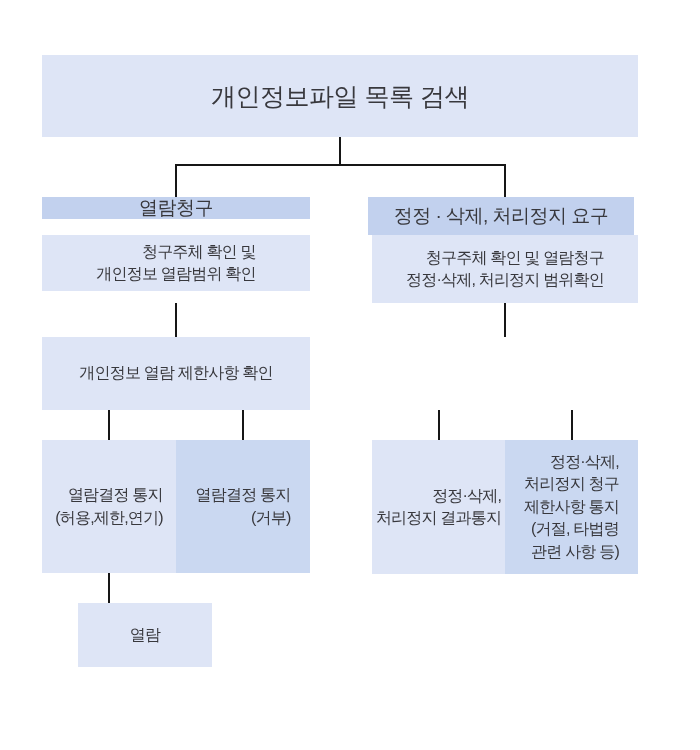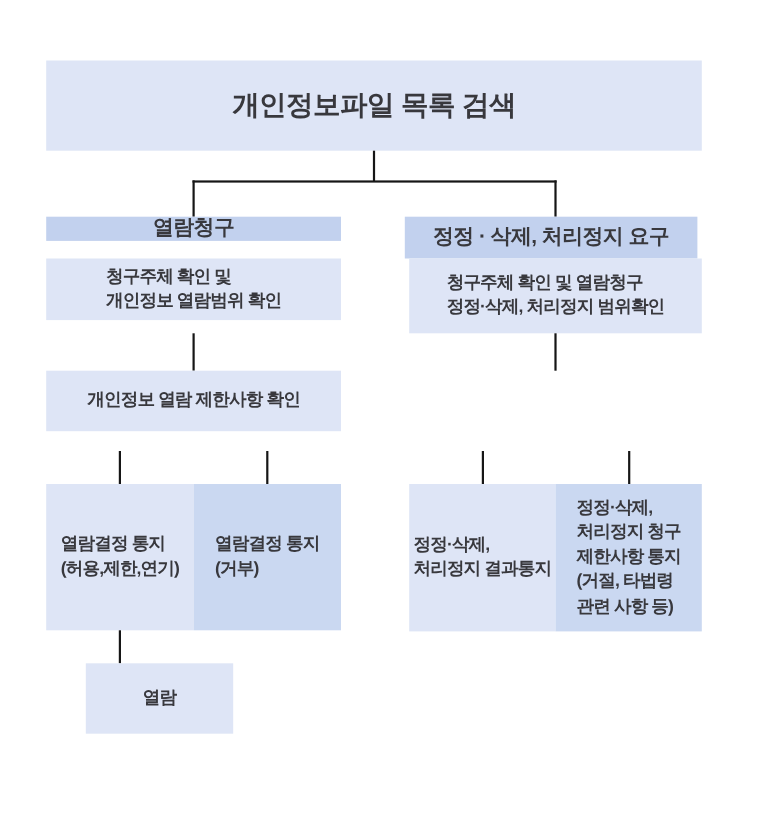--- a/index.html
+++ b/index.html
@@ -12,24 +12,24 @@
     width:700px;
     height:750px;
     background:var(--background,#ffffff);
     overflow:hidden;
   }
   .box{
     position:absolute;
     display:flex;
     align-items:center;
     justify-content:center;
-    text-align:left;
+    text-align:right;
     white-space:pre-line;
     color:var(--text,#38383d);
-    font-weight:bold;
+    font-weight:normal;
     line-height:1.4;
   }
   .light{background:var(--box-light,#dee5f6);}
   .header{background:var(--box-header,#c2d1ee);}
   .dark{background:var(--box-dark,#cad8f1);}
   .title{font-size:25px;letter-spacing:-0.5px;}
   .hdr-text{font-size:19px;letter-spacing:-0.5px;}
   .body-text{font-size:16px;letter-spacing:-0.8px;}
   .line{
     position:absolute;
@@ -47,21 +47,21 @@
   <div class="line" style="left:175px;top:164px;width:331px;height:2px;"></div>
   <div class="line" style="left:175px;top:164px;width:2px;height:33px;"></div>
   <div class="line" style="left:504px;top:164px;width:2px;height:33px;"></div>
 
   <div class="box header hdr-text" style="left:42px;top:197px;width:268px;height:22px;">열람청구</div>
   <div class="box light body-text" style="left:42px;top:235px;width:268px;height:56px;">청구주체 확인 및
 개인정보 열람범위 확인</div>
 
   <div class="line" style="left:175px;top:303px;width:2px;height:34px;"></div>
 
-  <div class="box light body-text" style="left:42px;top:337px;width:268px;height:55px;">개인정보 열람 제한사항 확인</div>
+  <div class="box light body-text" style="left:42px;top:337px;width:268px;height:73px;">개인정보 열람 제한사항 확인</div>
 
   <div class="line" style="left:108px;top:410px;width:2px;height:30px;"></div>
   <div class="line" style="left:242px;top:410px;width:2px;height:30px;"></div>
 
   <div class="box light body-text" style="left:42px;top:440px;width:134px;height:133px;">열람결정 통지
 (허용,제한,연기)</div>
   <div class="box dark body-text" style="left:176px;top:440px;width:134px;height:133px;">열람결정 통지
 (거부)</div>
 
   <div class="line" style="left:108px;top:573px;width:2px;height:30px;"></div>

